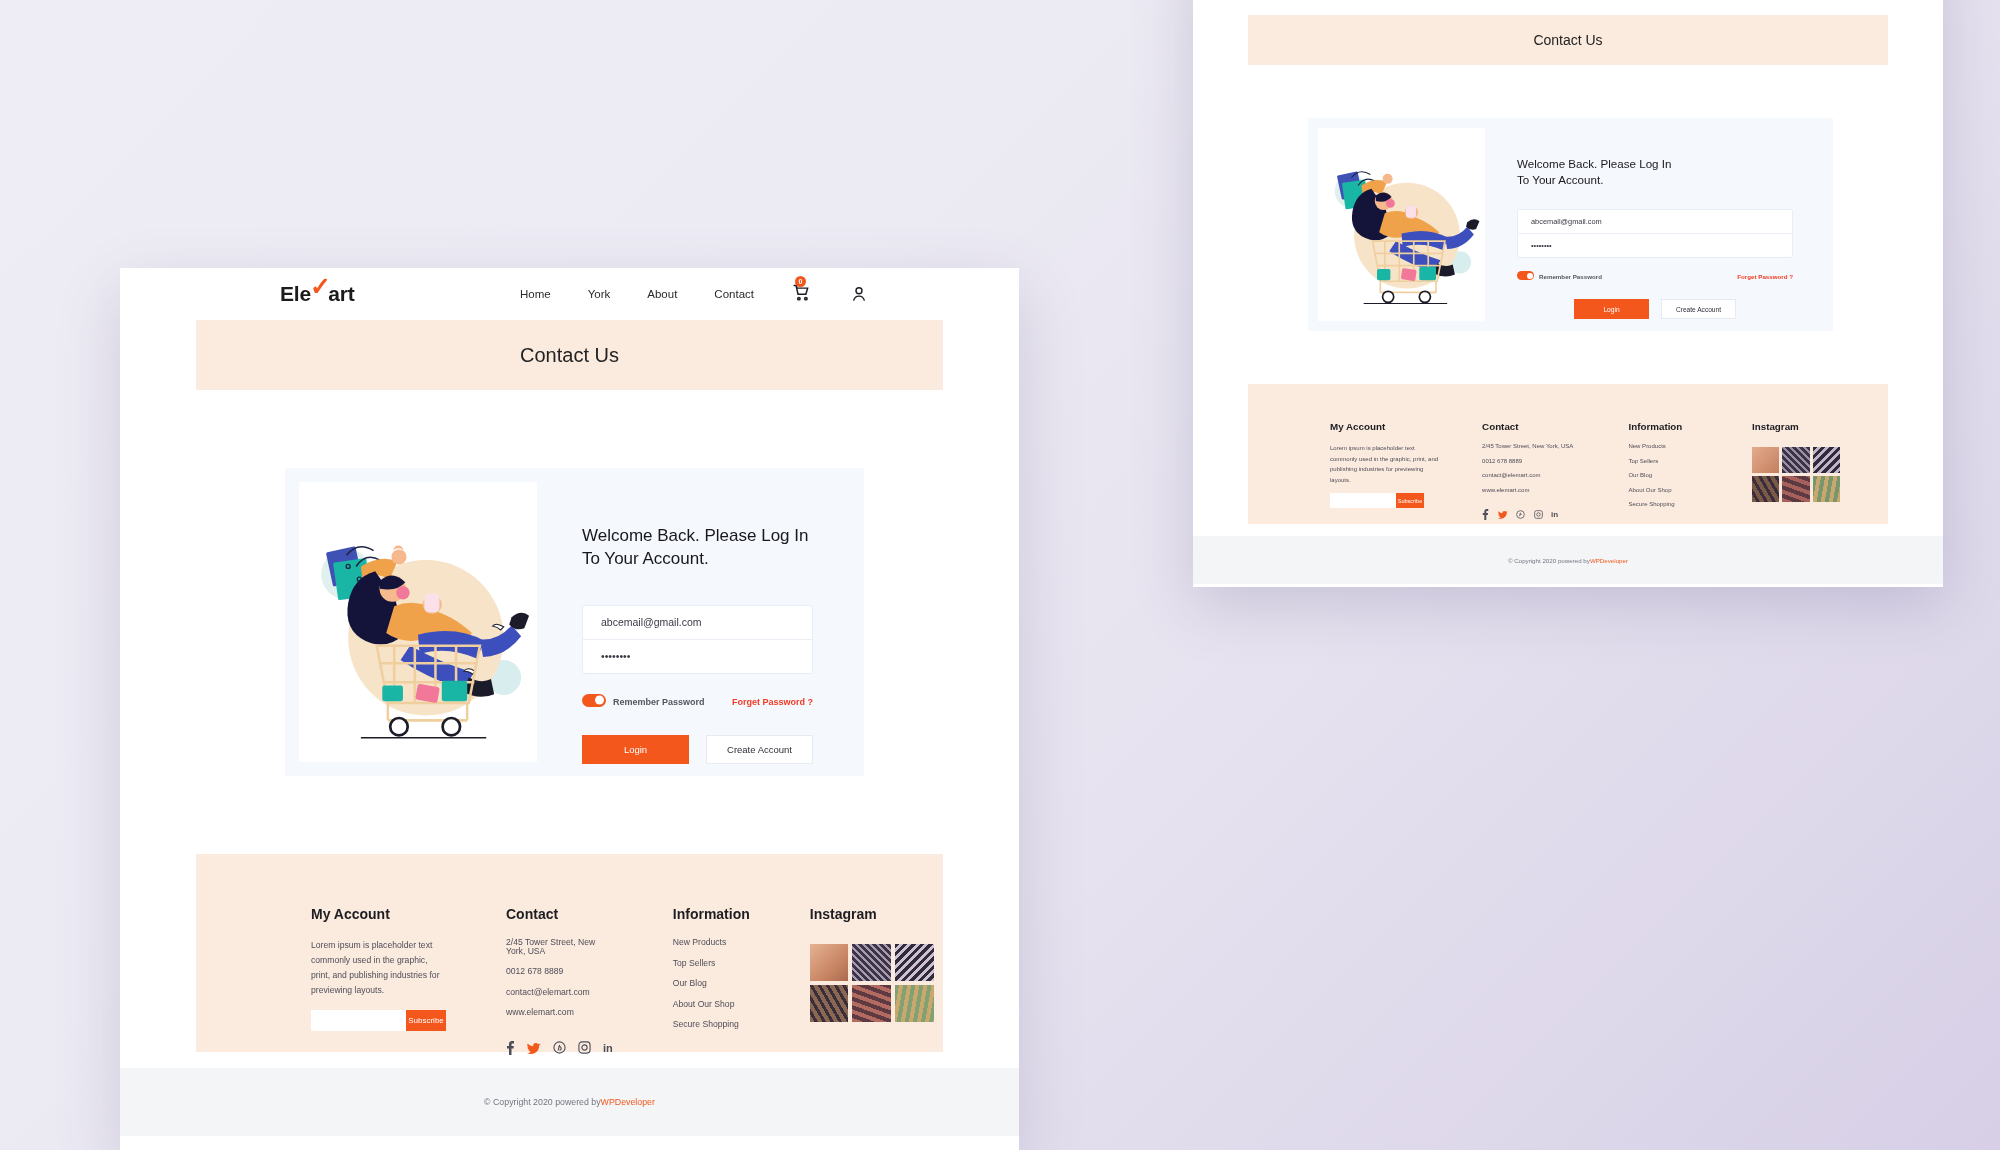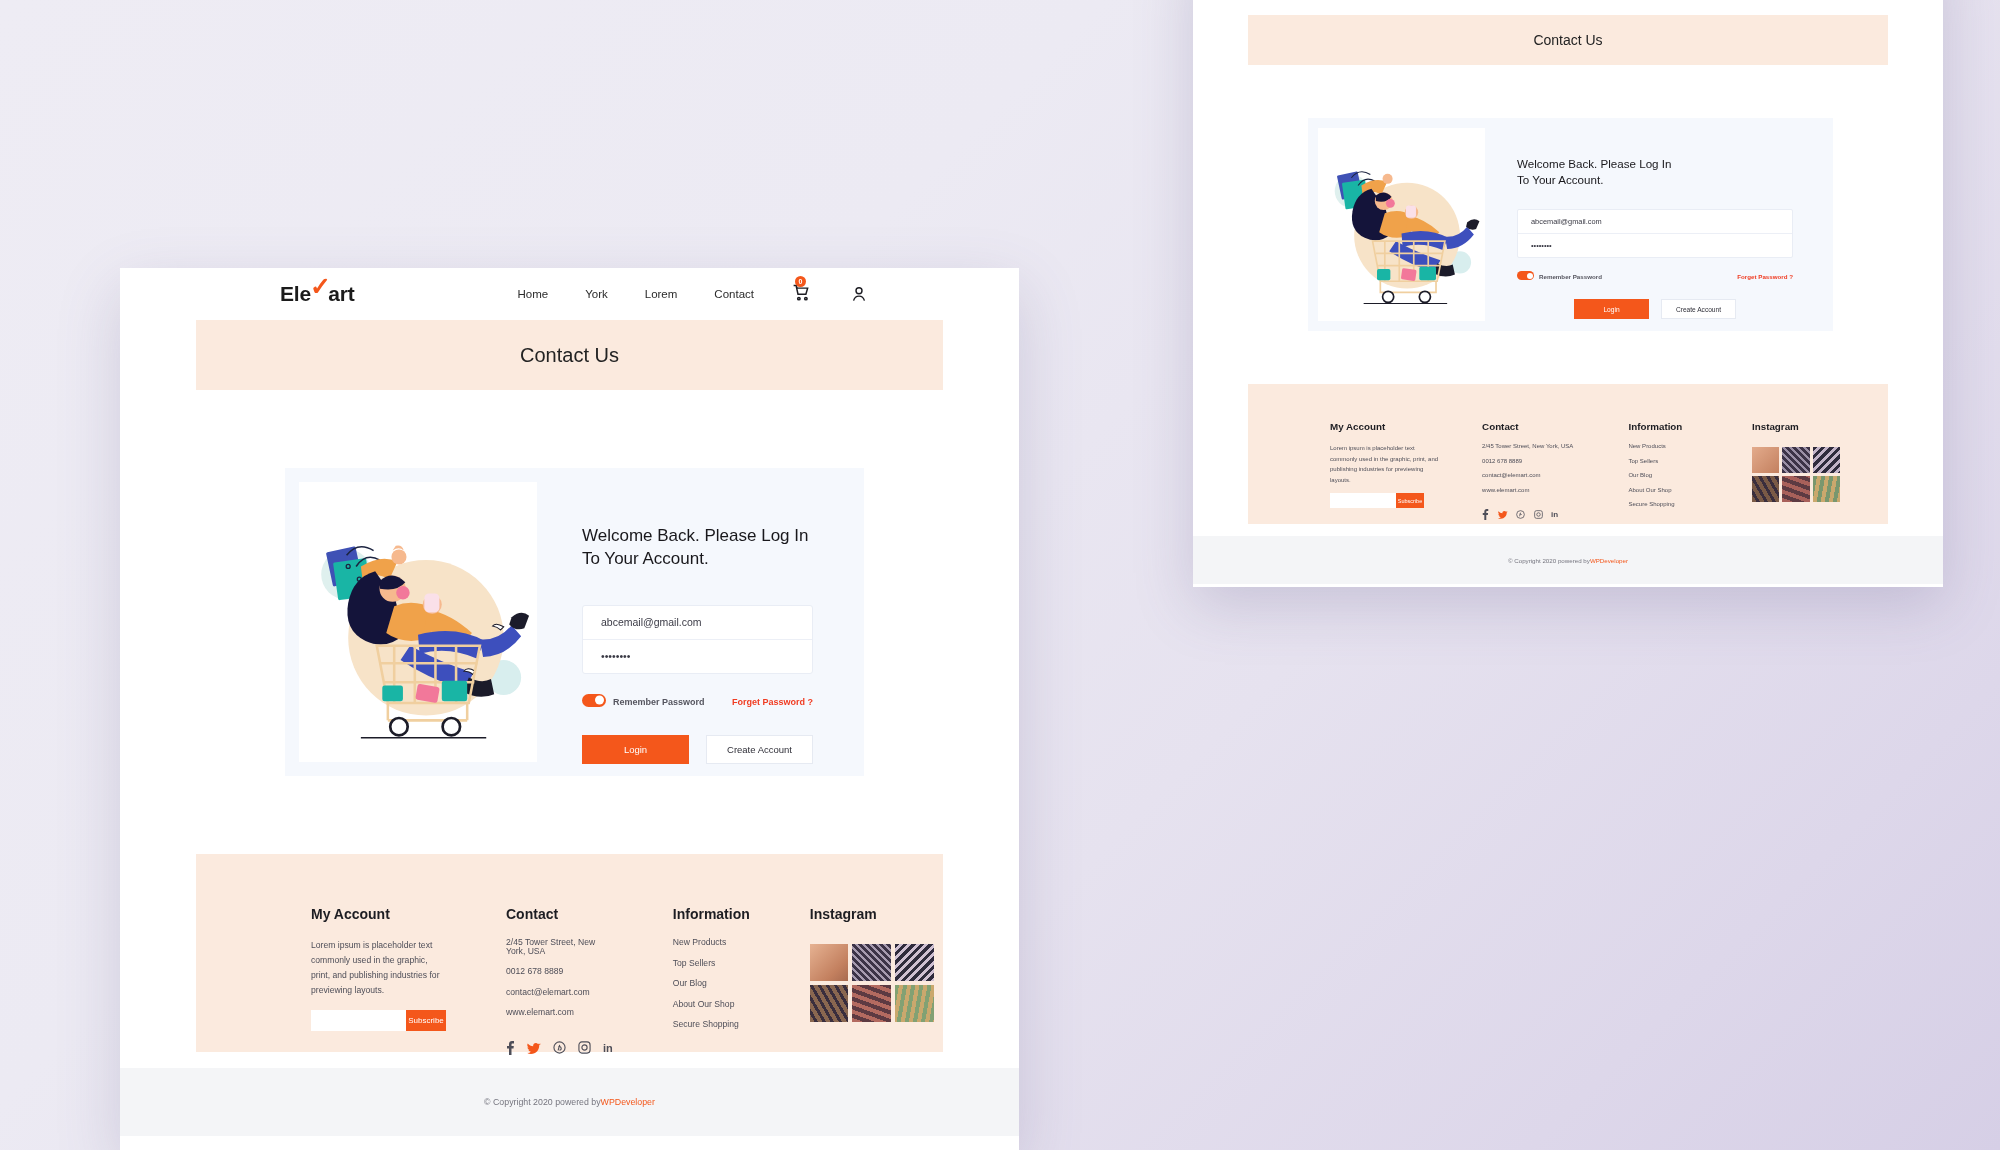--- a/index.html
+++ b/index.html
@@ -366,21 +366,21 @@
 <div class="window" id="window-front">
 
   <header class="site-header">
     <div class="logo">
       <span>Ele</span><span style="visibility:hidden">M</span><span>art</span>
       <span class="check">✓</span>
     </div>
     <nav class="nav">
       <a href="#">Home</a>
       <a href="#">York</a>
-      <a href="#">Lorem</a>
+      <a href="#">About</a>
       <a href="#">Contact</a>
       <span class="cart-wrap">
         <svg width="21" height="21" viewBox="0 0 24 24" fill="none" stroke="#1c1c22" stroke-width="1.7">
           <path d="M3 4h3l1 3h12l-2 7H8L6 5"></path>
             <circle cx="9" cy="19" r="1.4"></circle>
             <circle cx="17" cy="19" r="1.4"></circle>
         </svg>
         <span class="cart-badge">0</span>
       </span>
       <svg width="20" height="20" viewBox="0 0 24 24" fill="none" stroke="#1c1c22" stroke-width="1.7">

